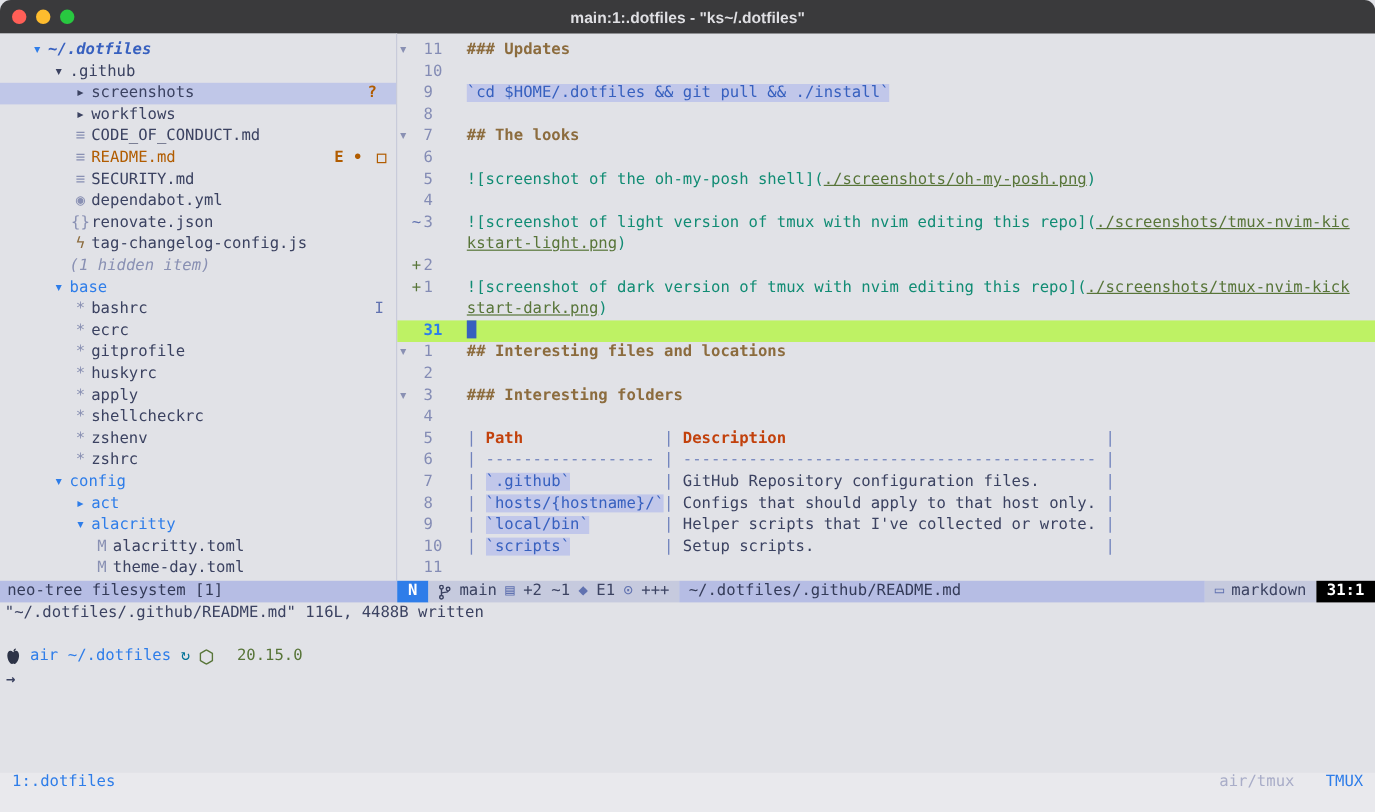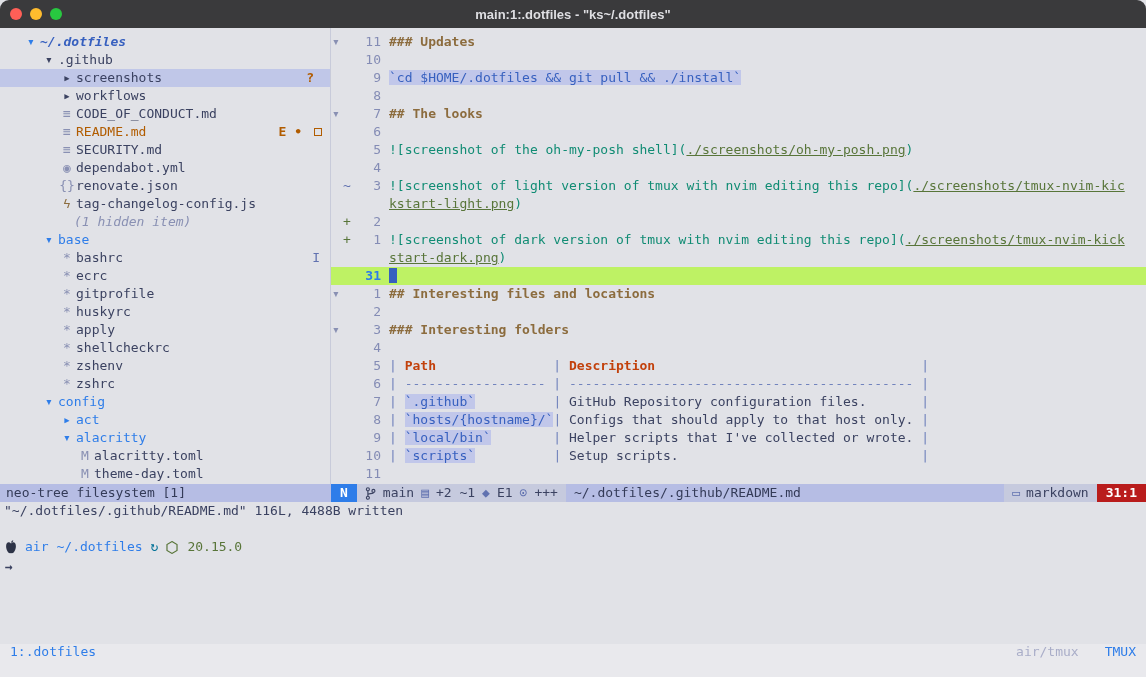--- a/index.html
+++ b/index.html
@@ -30,48 +30,48 @@
   .b-dim{color:#6172b0;font-weight:normal}
   .badge.square{width:8px;height:8px;border:1.5px solid #b15c00;top:5px}
   
   .editor{flex:1;padding-top:5px;position:relative;overflow:hidden}
   .ed-line{height:18px;line-height:18px;display:flex;white-space:pre}
   .ed-line.cursorline{background:#bef264}
   .fold{width:10px;flex:none;text-align:center;color:#8990b3}
   .sign{width:12px;flex:none;text-align:center;color:#6172b0}
   .sign-add{color:#587539}
   .sign-change{color:#6172b0}
-  .lnum{width:28px;flex:none;text-align:right;color:#848cb5;margin-right:8px}
+  .lnum{width:28px;flex:none;color:#848cb5;margin-right:8px}
   .lnum-cur{color:#2e7de9;font-weight:bold}
   .ed-text{white-space:pre}
   .h{color:#8c6c3e;font-weight:bold}
   .code{color:#3760bf;background:#c1c7ea}
   .alt{color:#118c74}
   .url{color:#587539;text-decoration:underline}
   .punc{color:#7183bd}
   .dash{color:#7183bd}
   .thead{color:#c2410c;font-weight:bold}
   .txt{color:#3b4261}
   .cursor-block{display:inline-block;width:8px;height:15px;background:#3760bf;vertical-align:-3px}
   
   .statusrow{position:absolute;top:484px;left:0;right:0;height:18px;display:flex}
   .neotree-status{width:331px;flex:none;background:#b6bde4;color:#343b58;line-height:18px;padding-left:6px}
   .statusline{flex:1;display:flex;line-height:18px}
   .sl-mode{background:#2e7de9;color:#fff;font-weight:bold;padding:0 9px}
   .sl-b{background:#c6cade;color:#3b4261;padding:0 8px;display:flex;gap:7px;align-items:center}
   .sl-ic{color:#6172b0}
   .sl-c{flex:1;background:#b6bde4;color:#343b58;padding:0 8px}
   .sl-y{background:#c6cade;color:#3b4261;padding:0 8px;display:flex;gap:6px;align-items:center}
-  .sl-z{background:#b91c1c;color:#fff;font-weight:bold;padding:0 9px}
+  .sl-z{background:#000000;color:#fff;font-weight:bold;padding:0 9px}
   
   .cmdline{position:absolute;top:502px;left:0;right:0;height:18px;line-height:18px;padding-left:4px;color:#3b4261}
   .shell1{position:absolute;top:538px;left:5px;height:18px;line-height:18px;display:flex;gap:8px;align-items:center}
   .sh-host,.sh-path{color:#2e7de9;font-weight:normal}
   .sh-sync{color:#007197}
-  .sh-node{color:#587539;display:flex;gap:9px;align-items:center}
+  .sh-node{color:#587539;display:flex;gap:19px;align-items:center}
   .shell2{position:absolute;top:558px;left:5px;height:18px;line-height:18px;color:#3b4261;font-weight:bold}
   
   .tmuxbar{position:absolute;top:644px;left:0;right:0;bottom:0;background:#e9e9ed;display:flex;align-items:flex-start;padding:0 10px}
   .tx-left{color:#2e7de9}
   .tx-right{margin-left:auto;display:flex;gap:26px;align-items:center}
   .tx-session{color:#a9adc8}
   .tx-label{color:#2e7de9;font-weight:normal}
   svg{display:block}
 </style>
 </head>
@@ -92,21 +92,21 @@
         <div class="tree-row" style="padding-left: 22px;"><span class="tree-icon ic-blue">▾</span><span class="tree-label root">~/.dotfiles</span></div>
         <div class="tree-row" style="padding-left: 40px;"><span class="tree-icon ic-dark">▾</span><span class="tree-label folder-dim">.github</span></div>
         <div class="tree-row selected" style="padding-left: 58px;"><span class="tree-icon ic-dark">▸</span><span class="tree-label folder-dim">screenshots</span><span class="badge b-orange" style="right: 16px;">?</span></div>
         <div class="tree-row" style="padding-left: 58px;"><span class="tree-icon ic-dark">▸</span><span class="tree-label folder-dim">workflows</span></div>
         <div class="tree-row" style="padding-left: 58px;"><span class="tree-icon ic-gray">≡</span><span class="tree-label file">CODE_OF_CONDUCT.md</span></div>
         <div class="tree-row" style="padding-left: 58px;"><span class="tree-icon ic-gray">≡</span><span class="tree-label file-mod">README.md</span><span class="badge b-orange" style="right: 28px;">E •</span><span class="badge square" style="right: 8px;"></span></div>
         <div class="tree-row" style="padding-left: 58px;"><span class="tree-icon ic-gray">≡</span><span class="tree-label file">SECURITY.md</span></div>
         <div class="tree-row" style="padding-left: 58px;"><span class="tree-icon ic-gray">◉</span><span class="tree-label file">dependabot.yml</span></div>
         <div class="tree-row" style="padding-left: 58px;"><span class="tree-icon ic-gray">{}</span><span class="tree-label file">renovate.json</span></div>
         <div class="tree-row" style="padding-left: 58px;"><span class="tree-icon ic-yellow">ϟ</span><span class="tree-label file">tag-changelog-config.js</span></div>
-        <div class="tree-row" style="padding-left: 74px; text-align: center;"><span class="tree-label hidden-note">(1 hidden item)</span></div>
+        <div class="tree-row" style="padding-left: 58px; text-align: center;"><span class="tree-label hidden-note">(1 hidden item)</span></div>
         <div class="tree-row" style="padding-left: 40px;"><span class="tree-icon ic-blue">▾</span><span class="tree-label folder">base</span></div>
         <div class="tree-row" style="padding-left: 58px;"><span class="tree-icon ic-gray">*</span><span class="tree-label file">bashrc</span><span class="badge b-dim" style="right: 10px;">I</span></div>
         <div class="tree-row" style="padding-left: 58px;"><span class="tree-icon ic-gray">*</span><span class="tree-label file">ecrc</span></div>
         <div class="tree-row" style="padding-left: 58px;"><span class="tree-icon ic-gray">*</span><span class="tree-label file">gitprofile</span></div>
         <div class="tree-row" style="padding-left: 58px;"><span class="tree-icon ic-gray">*</span><span class="tree-label file">huskyrc</span></div>
         <div class="tree-row" style="padding-left: 58px;"><span class="tree-icon ic-gray">*</span><span class="tree-label file">apply</span></div>
         <div class="tree-row" style="padding-left: 58px;"><span class="tree-icon ic-gray">*</span><span class="tree-label file">shellcheckrc</span></div>
         <div class="tree-row" style="padding-left: 58px;"><span class="tree-icon ic-gray">*</span><span class="tree-label file">zshenv</span></div>
         <div class="tree-row" style="padding-left: 58px;"><span class="tree-icon ic-gray">*</span><span class="tree-label file">zshrc</span></div>
         <div class="tree-row" style="padding-left: 40px;"><span class="tree-icon ic-blue">▾</span><span class="tree-label folder">config</span></div>

